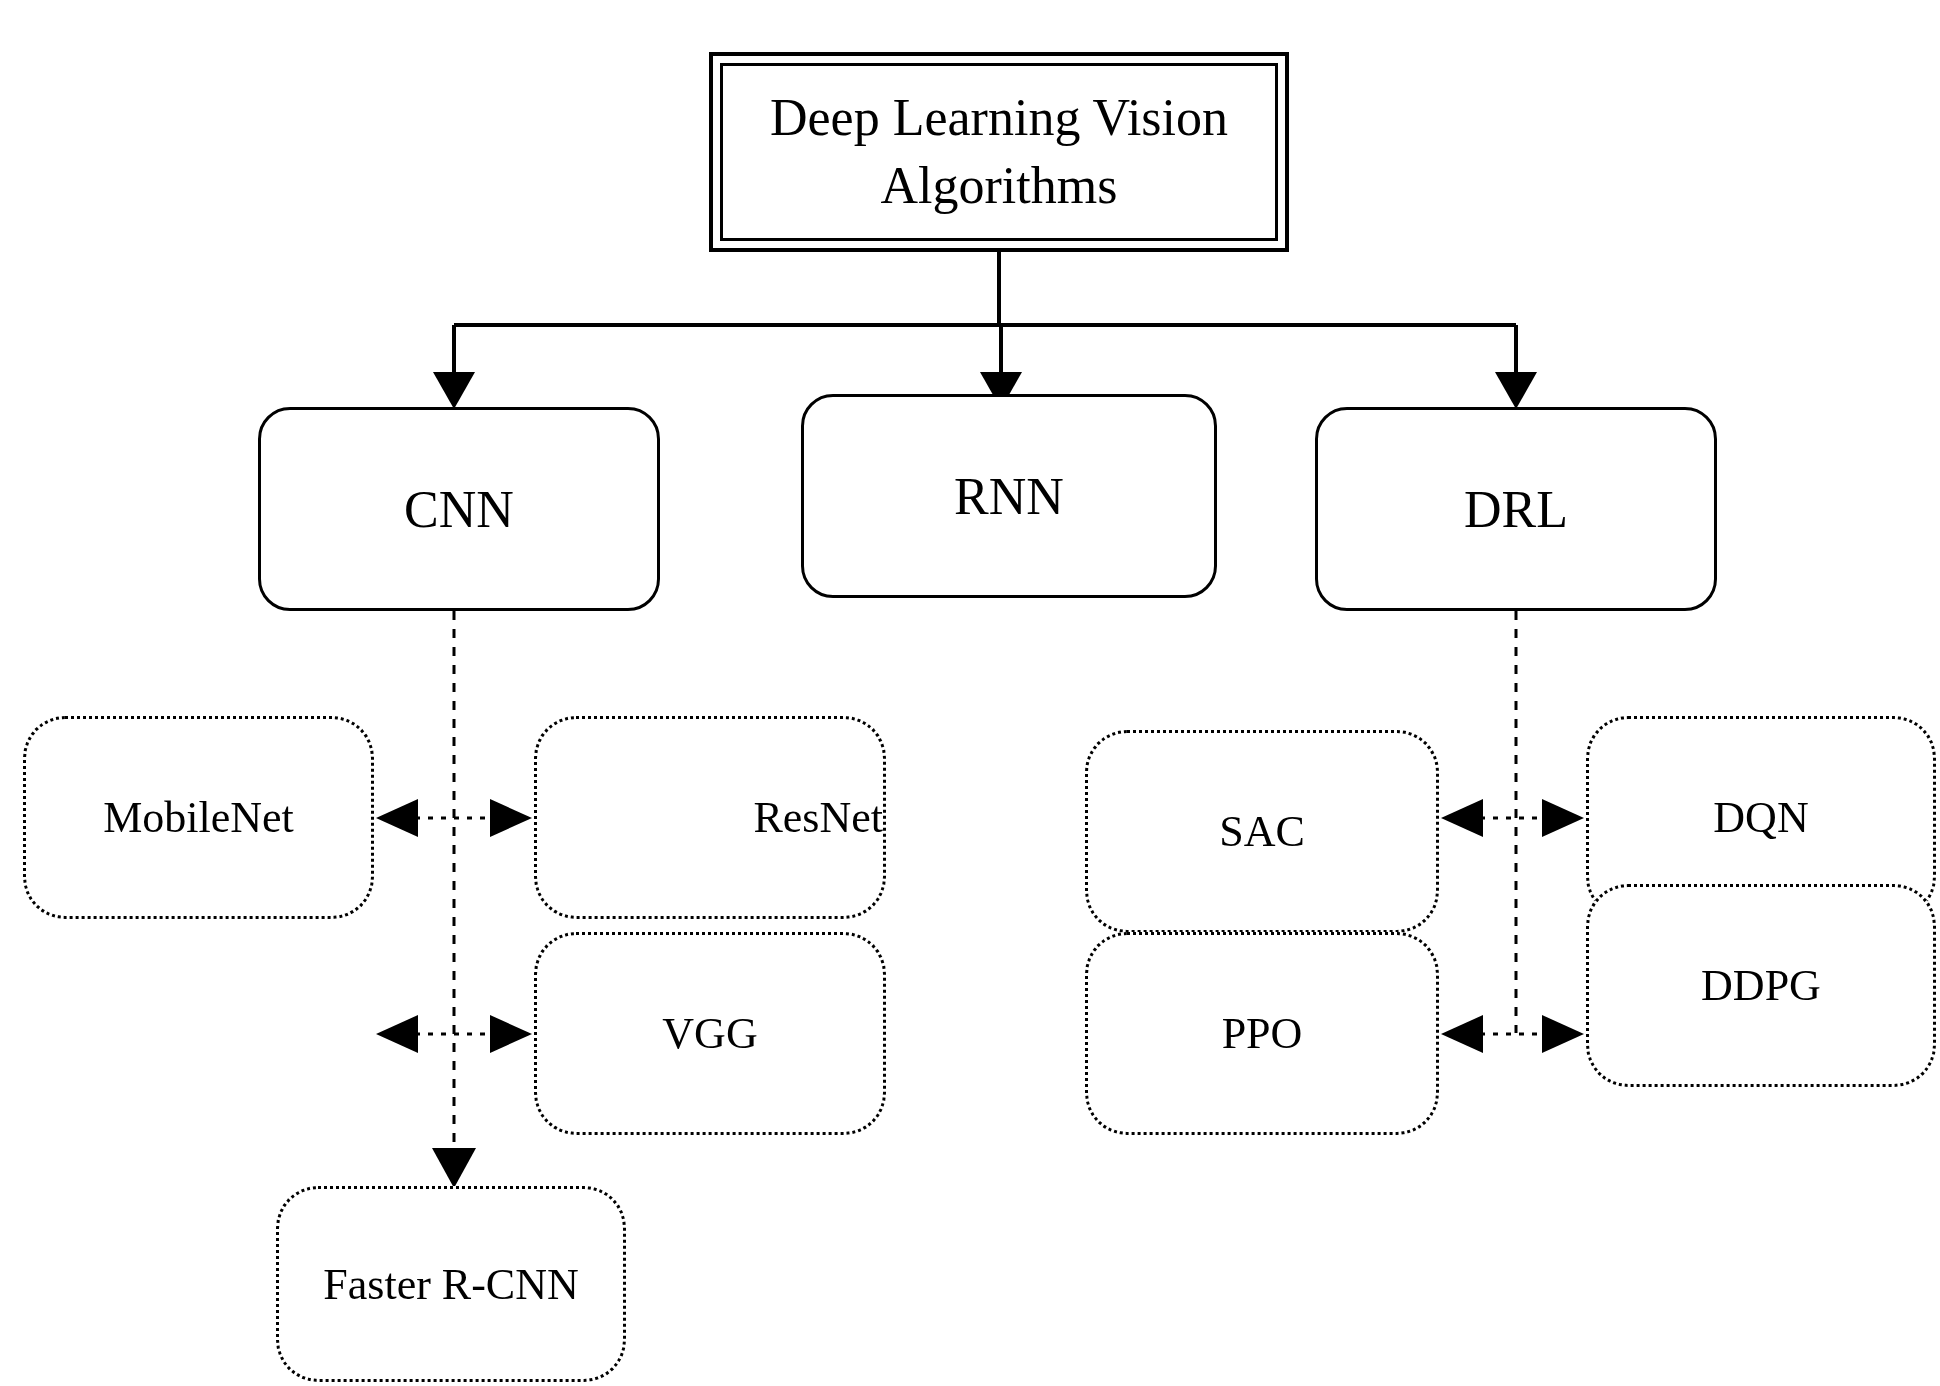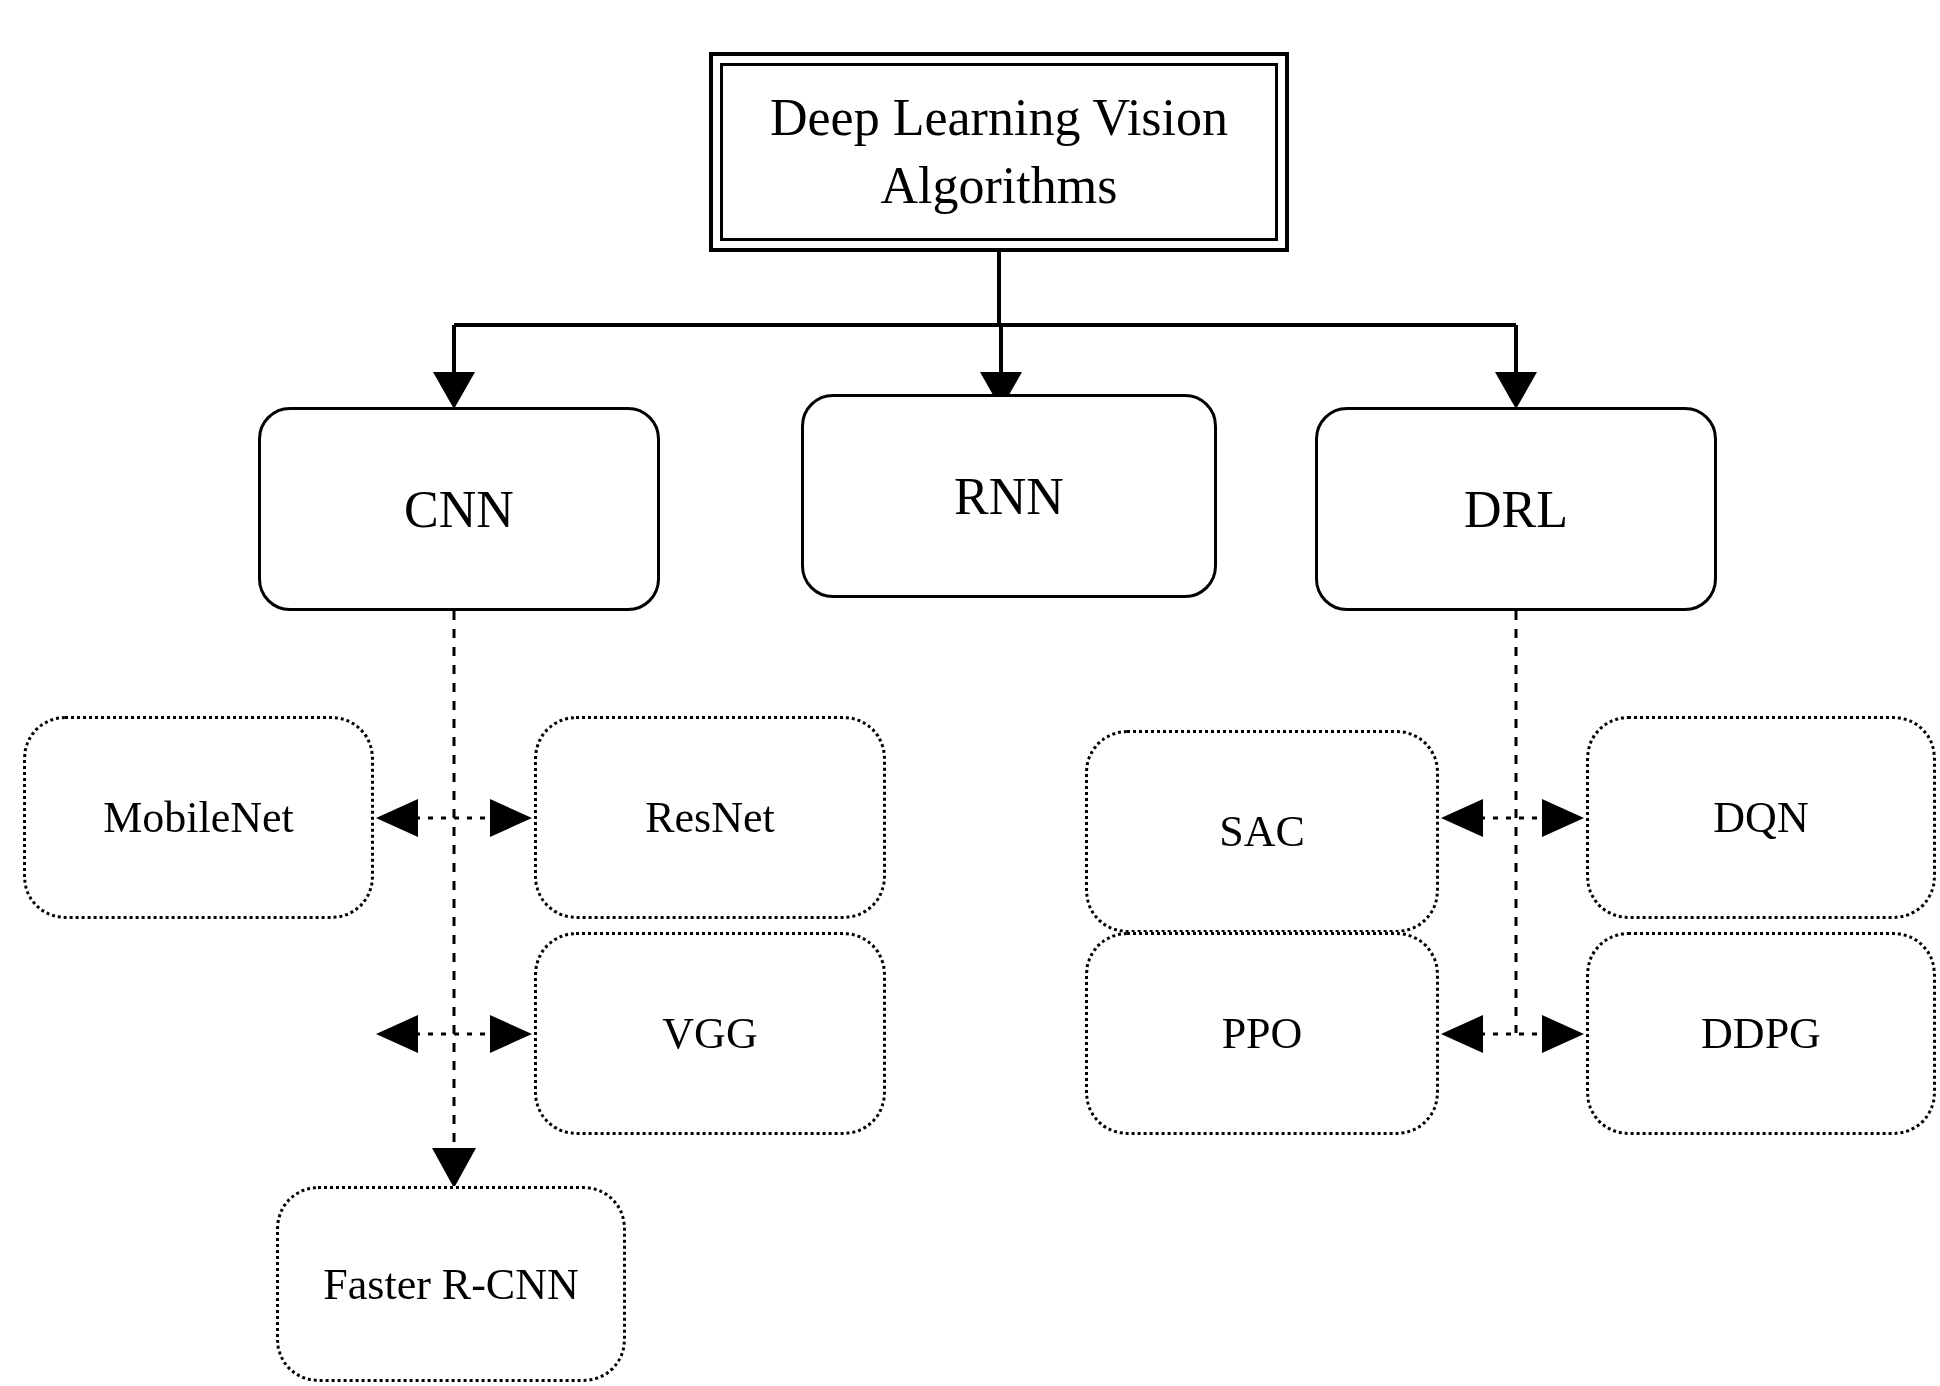--- a/index.html
+++ b/index.html
@@ -108,36 +108,36 @@
   <div class="node solidnode" style="left:801px; top:372px; width:416px; height:204px;">
     <span>RNN</span>
   </div>
   <div class="node solidnode" style="left:1315px; top:385px; width:402px; height:204px;">
     <span>DRL</span>
   </div>
 
   <div class="node dottednode" style="left:23px; top:694px; width:351px; height:203px;">
     <span>MobileNet</span>
   </div>
-  <div class="node dottednode" style="left:534px; top:694px; width:352px; height:203px;">
+  <div class="node dottednode" style="left:534px; top:694px; width:352px; height:203px;justify-content:flex-end;">
     <span>ResNet</span>
   </div>
   <div class="node dottednode" style="left:534px; top:910px; width:352px; height:203px;">
     <span>VGG</span>
   </div>
   <div class="node dottednode" style="left:276px; top:1164px; width:350px; height:196px;">
     <span>Faster R-CNN</span>
   </div>
 
   <div class="node dottednode" style="left:1085px; top:708px; width:354px; height:203px;align-items:center;">
     <span>SAC</span>
   </div>
   <div class="node dottednode" style="left:1586px; top:694px; width:350px; height:203px;">
     <span>DQN</span>
   </div>
   <div class="node dottednode" style="left:1085px; top:910px; width:354px; height:203px;">
     <span>PPO</span>
   </div>
-  <div class="node dottednode" style="left:1586px; top:910px; width:350px; height:203px;">
+  <div class="node dottednode" style="left:1586px; top:862px; width:350px; height:203px;">
     <span>DDPG</span>
   </div>
 
 </div>
 
 </body></html>

